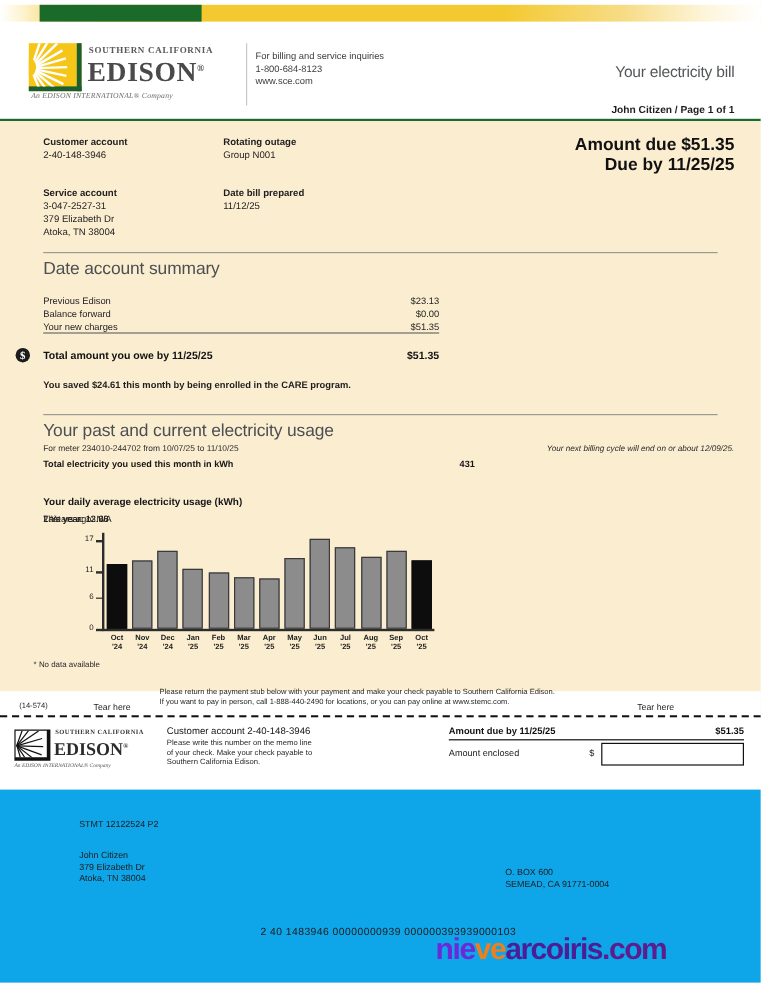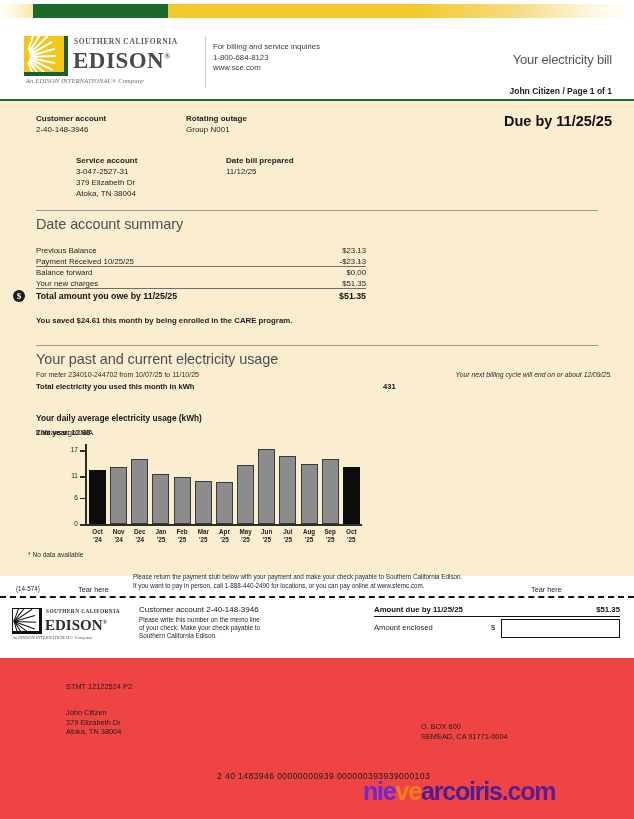--- a/index.html
+++ b/index.html
@@ -85,21 +85,21 @@
   .body-cream{
     position:absolute; left:0; top:101px; width:634px; height:475px;
     background:#fbedd0;
   }
 
   
   .acct{ position:absolute; left:36px; top:113px; width:330px; font-size:8px; color:#1e1e1e; }
   .acct .lbl{ font-weight:bold; }
   .acct .col1{ position:absolute; left:0; top:0; width:145px; line-height:11px; }
   .acct .col2{ position:absolute; left:150px; top:0; width:180px; line-height:11px; }
-  .acct .blk2{ margin-top:20px;margin-left:40px; }
+  .acct .blk2{ margin-top:20px; }
 
   .amountdue{
     position:absolute; right:22px; top:113px;
     text-align:right; font-size:14.5px; font-weight:bold; color:#111;
     line-height:17px;
   }
 
   
   .sec-rule{ position:absolute; left:36px; width:562px; height:1px; background:#9b9b93; }
   .sec-h{
@@ -186,21 +186,21 @@
   .stub-right{ position:absolute; left:374px; top:7px; width:246px; }
   .sr-row1{ position:relative; height:12px; border-bottom:1.6px solid #111; }
   .sr-row1 .l{ position:absolute; left:0; top:0; font-size:7.8px; font-weight:bold; color:#111; }
   .sr-row1 .r{ position:absolute; right:0; top:0; font-size:7.8px; font-weight:bold; color:#111; }
   .sr-row2{ position:relative; height:22px; }
   .sr-row2 .l{ position:absolute; left:0; top:6px; font-size:7.6px; color:#1d1d1d;text-align:center; }
   .sr-row2 .d{ position:absolute; left:117px; top:6px; font-size:7.6px; color:#1d1d1d; }
   .sr-box{ position:absolute; left:127px; top:2px; width:119px; height:19px; border:1.4px solid #111; background:#fff; }
 
   
-  .lower{ position:absolute; left:0; top:658px; width:634px; height:161px; background:#ef4444; }
+  .lower{ position:absolute; left:0; top:658px; width:634px; height:161px; background:#0ea5e9; }
   .stmt{ position:absolute; left:66px; top:24px; font-size:7.4px; color:#1d1d1d; }
   .addr{ position:absolute; left:66px; top:50px; font-size:7.4px; color:#1d1d1d; line-height:9.6px; }
   .pobox{ position:absolute; left:421px; top:64px; font-size:7.4px; color:#1d1d1d; line-height:9.6px; }
   .micr{ position:absolute; left:217px; top:113px; font-size:8.6px; color:#1b1b1b; letter-spacing:0.4px; font-family:"Liberation Sans", sans-serif; }
 
   .wm{
     position:absolute; left:363px; top:777px;
     font-size:25px; font-weight:bold; letter-spacing:-1.2px;
     font-family:"Liberation Sans", sans-serif;
     white-space:nowrap;
@@ -269,34 +269,31 @@
     <div class="lbl">Rotating outage</div>
     <div>Group N001</div>
     <div class="blk2">
       <div class="lbl">Date bill prepared</div>
       <div>11/12/25</div>
     </div>
   </div>
 </div>
 
 <div class="amountdue">
+  <div>Amount due $51.35</div>
   <div>Due by 11/25/25</div>
 </div>
 
 <div class="sec-rule" style="top:210px"></div>
 <div class="sec-h" style="top:216px">Date account summary</div>
 
 <div class="sum">
   <div class="sum-row">
-    <span>Previous Balance</span>
+    <span>Previous Edison</span>
     <span class="v">$23.13</span>
-  </div>
-  <div class="sum-row ruled">
-    <span>Payment Received 10/25/25</span>
-    <span class="v">-$23.13</span>
   </div>
   <div class="sum-row">
     <span>Balance forward</span>
     <span class="v">$0.00</span>
   </div>
   <div class="sum-row ruled">
     <span>Your new charges</span>
     <span class="v">$51.35</span>
   </div>
 </div>

